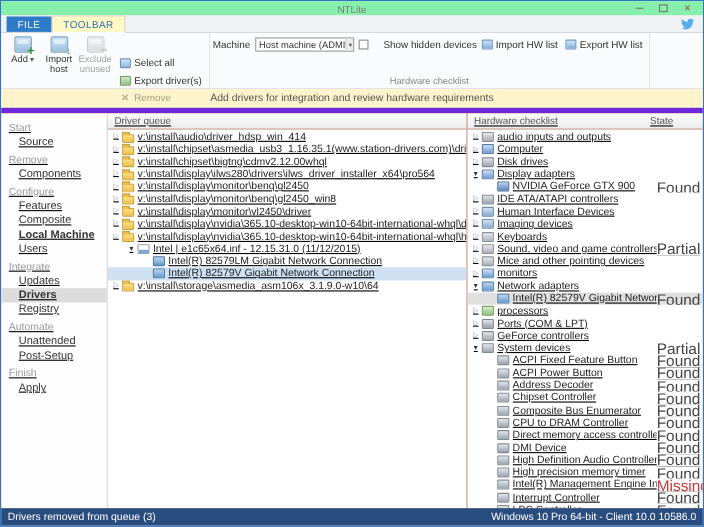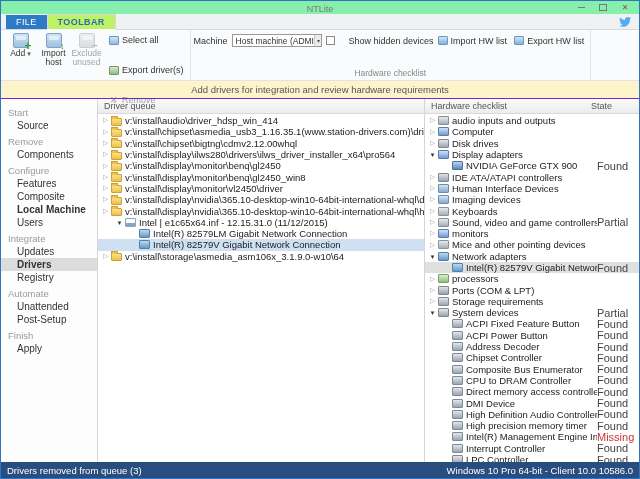--- a/index.html
+++ b/index.html
@@ -11,76 +11,76 @@
   .win-controls{margin-left:auto;display:flex;gap:12px;padding-right:9px;z-index:2;align-items:center;height:100%;}
   .wc{display:flex;align-items:center;justify-content:center;width:10px;height:10px;}
   .wc-min::after{content:"";width:7px;border-top:1px solid #777;}
   .wc-max::after{content:"";width:6px;height:5px;border:1px solid #777;}
   .wc-close::after{content:"\2715";font-size:8px;color:#9c4a45;line-height:1;}
 
   
   .tabs{height:15px;flex:none;display:flex;align-items:flex-end;padding-left:5px;background:#f0f1f2;position:relative;}
   .tab{font-size:9px;padding:2px 10px;letter-spacing:.4px;}
   .tab.file{background:#2d7ac7;color:#fff;}
-  .tab.active{background:#bef264;color:#2a6db8;border:1px solid #d8d8d8;border-bottom:1px solid #fafbfc;margin-bottom:-1px;font-weight:bold;}
+  .tab.active{background:#fef9c3;color:#2a6db8;border:1px solid #d8d8d8;border-bottom:1px solid #fafbfc;margin-bottom:-1px;}
   .twitter{position:absolute;right:7px;top:2px;width:14px;height:12px;}
 
   
   .ribbon{height:50px;flex:none;background:#fafbfc;border-top:1px solid #d8d8d8;border-bottom:1px solid #e2e3e4;display:flex;}
   .group{display:flex;flex-direction:column;border-right:1px solid #e2e3e4;padding:1px 3px 0;}
   .g-body{flex:1;display:flex;align-items:flex-start;}
   .g-label{text-align:center;font-size:8.5px;color:#888;padding:0 4px 2px;}
   .bigbtn{width:33px;display:flex;flex-direction:column;align-items:center;padding:2px 0;font-size:8.5px;color:#333;text-align:center;line-height:1.1;border-radius:2px;}
   .bicon{width:16px;height:15px;margin-bottom:1px;position:relative;border-radius:2px;background:linear-gradient(#cfe3f4,#9dc0e0);border:1px solid #7fa1c2;box-sizing:border-box;}
   .bicon::before{content:"";position:absolute;left:2px;top:2px;right:2px;height:4px;background:rgba(255,255,255,.55);border-radius:1px;}
   .ic-add::after{content:"+";position:absolute;right:-4px;bottom:-6px;color:#2f9e2f;font:bold 12px "Liberation Sans",sans-serif;}
   .ic-import-host::after{content:"\2193";position:absolute;right:-4px;bottom:-4px;color:#2f9e2f;font:bold 9px "Liberation Sans",sans-serif;}
   .ic-exclude::after{content:"\2013";position:absolute;right:-4px;bottom:-4px;color:#c23b3b;font:bold 10px "Liberation Sans",sans-serif;}
   .caret{font-size:7px;color:#555;margin-left:2px;}
   .disabled{opacity:.45;filter:grayscale(70%);}
-  .smallcol{display:flex;flex-direction:column;gap:18px;margin-left:3px;padding-top:3px;}
+  .smallcol{display:flex;flex-direction:column;gap:4px;margin-left:3px;padding-top:20px;}
   .smallbtn{display:flex;align-items:center;gap:3px;font-size:9px;color:#333;padding:1px 3px;border-radius:2px;white-space:nowrap;}
   .sicon{width:10px;height:9px;flex:none;border-radius:1px;box-sizing:border-box;}
   .ic-selectall{background:linear-gradient(#cfe6f8,#8fb8dd);border:1px solid #6f94bb;}
   .ic-export{background:linear-gradient(#d8e8d2,#93bd85);border:1px solid #6f9a61;}
   .ic-remove{position:relative;}
   .ic-remove::after{content:"\2715";position:absolute;left:1px;top:-1px;color:#c23b3b;font-weight:bold;font-size:9px;}
   .ic-import-hw{background:linear-gradient(#cfe6f8,#7fb0de);border:1px solid #6f94bb;}
   .ic-export-hw{background:linear-gradient(#cfe6f8,#7fb0de);border:1px solid #6f94bb;}
   .hw-body{display:flex;gap:1px;padding-top:3px;}
   .hw-row1{display:flex;align-items:center;gap:4px;font-size:9px;color:#333;}
   .combo{width:90px;height:13px;background:#fff;border:1px solid #999;display:flex;align-items:center;font-size:8.5px;color:#333;padding-left:3px;overflow:hidden;white-space:nowrap;box-sizing:border-box;}
   .combo-arrow{margin-left:auto;background:#ececec;border-left:1px solid #ccc;height:100%;display:flex;align-items:center;padding:0 2px;font-size:6px;color:#555;flex:none;}
   .check{display:flex;align-items:center;gap:14px;font-size:9px;color:#333;}
   .box{width:9px;height:9px;background:#fff;border:1px solid #8a8a8a;box-sizing:border-box;flex:none;}
 
   
-  .banner{height:17px;flex:none;background:#fdf4cb;border-bottom:1px solid #6d28d9;display:flex;align-items:center;justify-content:center;font-size:9.5px;color:#555;}
-
-  
-  .content{flex:1;min-height:0;display:flex;background:#c2410c;}
+  .banner{height:17px;flex:none;background:#fdf4cb;border-bottom:5px solid #6d28d9;display:flex;align-items:center;justify-content:center;font-size:9.5px;color:#555;}
+
+  
+  .content{flex:1;min-height:0;display:flex;background:#c2410c;text-decoration:underline;}
   .sidebar{width:96px;flex:none;border-right:1px solid #d5d5d5;background:#fdfdfd;padding-top:4px;overflow:hidden;}
   .side-row{height:13px;display:flex;align-items:center;padding-left:16px;font-size:10px;color:#333;white-space:nowrap;}
   .side-row.section{color:#9a9a9a;padding-left:7px;margin-top:3px;font-size:9.5px;}
   .side-row.selected{background:#dcdcdc;}
   .side-row.bold{font-weight:bold;}
 
   .mid{flex:1;min-width:0;border-right:1px solid #d5d5d5;display:flex;flex-direction:column;}
   .right{width:214px;flex:none;display:flex;flex-direction:column;}
   .panel-header{height:14px;flex:none;background:linear-gradient(#fbfbfb,#ececed);border-bottom:1px solid #d9d9d9;display:flex;align-items:center;font-size:9px;color:#555;padding:0 6px;}
   .state-h{margin-left:auto;width:42px;flex:none;}
   .tree{flex:1;overflow:hidden;background:#fff;padding-top:1px;}
   .trow{height:11.3px;display:flex;align-items:center;font-size:9.5px;color:#222;white-space:nowrap;overflow:hidden;padding-left:2px;}
   .trow.selected{background:#cfe0f2;}
   .right .trow.selected{background:#e0e0e0;}
   .expand{width:11px;flex:none;text-align:center;font-size:6.5px;color:#999;line-height:1;}
   .expand.open{color:#333;font-size:7px;}
   .ticon{width:11px;height:9px;flex:none;margin-right:3px;border-radius:1px;box-sizing:border-box;}
   .tlabel{overflow:hidden;flex:1;min-width:0;}
-  .state{width:42px;flex:none;font-size:11px;color:#444;}
+  .state{width:42px;flex:none;font-size:14px;color:#444;}
   .state.missing{color:#c83737;}
 
   
   .ic-folder{background:linear-gradient(#fbe089,#f0c04a);border:1px solid #caa23c;position:relative;margin-top:2px;height:8px;}
   .ic-folder::before{content:"";position:absolute;top:-3px;left:-1px;width:5px;height:2px;background:#f0c04a;border:1px solid #caa23c;border-bottom:none;}
   .ic-inf{background:#fff;border:1px solid #98a0a8;box-shadow:inset 0 -3px 0 #7fa7d4;}
   .ic-nic{background:linear-gradient(#bcd8f0,#6699cc);border:1px solid #577fa6;}
   .ic-gpu{background:linear-gradient(#b9d3ee,#5d88bd);border:1px solid #4e6f99;}
   .ic-audio,.ic-sound{background:linear-gradient(#e8e9ec,#a9adb5);border:1px solid #8a8e96;}
   .ic-computer,.ic-display,.ic-monitor{background:linear-gradient(#cfe2f6,#6f9bd2);border:1px solid #5a7ca8;}
@@ -379,28 +379,28 @@
             <span class="state"></span>
           </div>
           <div class="trow">
             <span class="expand">▷</span>
             <span class="ticon ic-sound"></span>
             <span class="tlabel">Sound, video and game controllers</span>
             <span class="state">Partial</span>
           </div>
           <div class="trow">
             <span class="expand">▷</span>
+            <span class="ticon ic-mouse"></span>
+            <span class="tlabel">Mice and other pointing devices</span>
+            <span class="state"></span>
+          </div>
+          <div class="trow">
+            <span class="expand">▷</span>
             <span class="ticon ic-monitor"></span>
             <span class="tlabel">monitors</span>
-            <span class="state"></span>
-          </div>
-          <div class="trow">
-            <span class="expand">▷</span>
-            <span class="ticon ic-mouse"></span>
-            <span class="tlabel">Mice and other pointing devices</span>
             <span class="state"></span>
           </div>
           <div class="trow">
             <span class="expand open">▾</span>
             <span class="ticon ic-net"></span>
             <span class="tlabel">Network adapters</span>
             <span class="state"></span>
           </div>
           <div class="trow selected" style="padding-left: 16px;">
             <span class="expand"></span>
@@ -416,21 +416,21 @@
           </div>
           <div class="trow">
             <span class="expand">▷</span>
             <span class="ticon ic-ports"></span>
             <span class="tlabel">Ports (COM &amp; LPT)</span>
             <span class="state"></span>
           </div>
           <div class="trow">
             <span class="expand">▷</span>
             <span class="ticon ic-storage"></span>
-            <span class="tlabel">Storage requirements</span>
+            <span class="tlabel">GeForce controllers</span>
             <span class="state"></span>
           </div>
           <div class="trow">
             <span class="expand open">▾</span>
             <span class="ticon ic-system"></span>
             <span class="tlabel">System devices</span>
             <span class="state">Partial</span>
           </div>
           <div class="trow" style="padding-left: 16px;">
             <span class="expand"></span>

